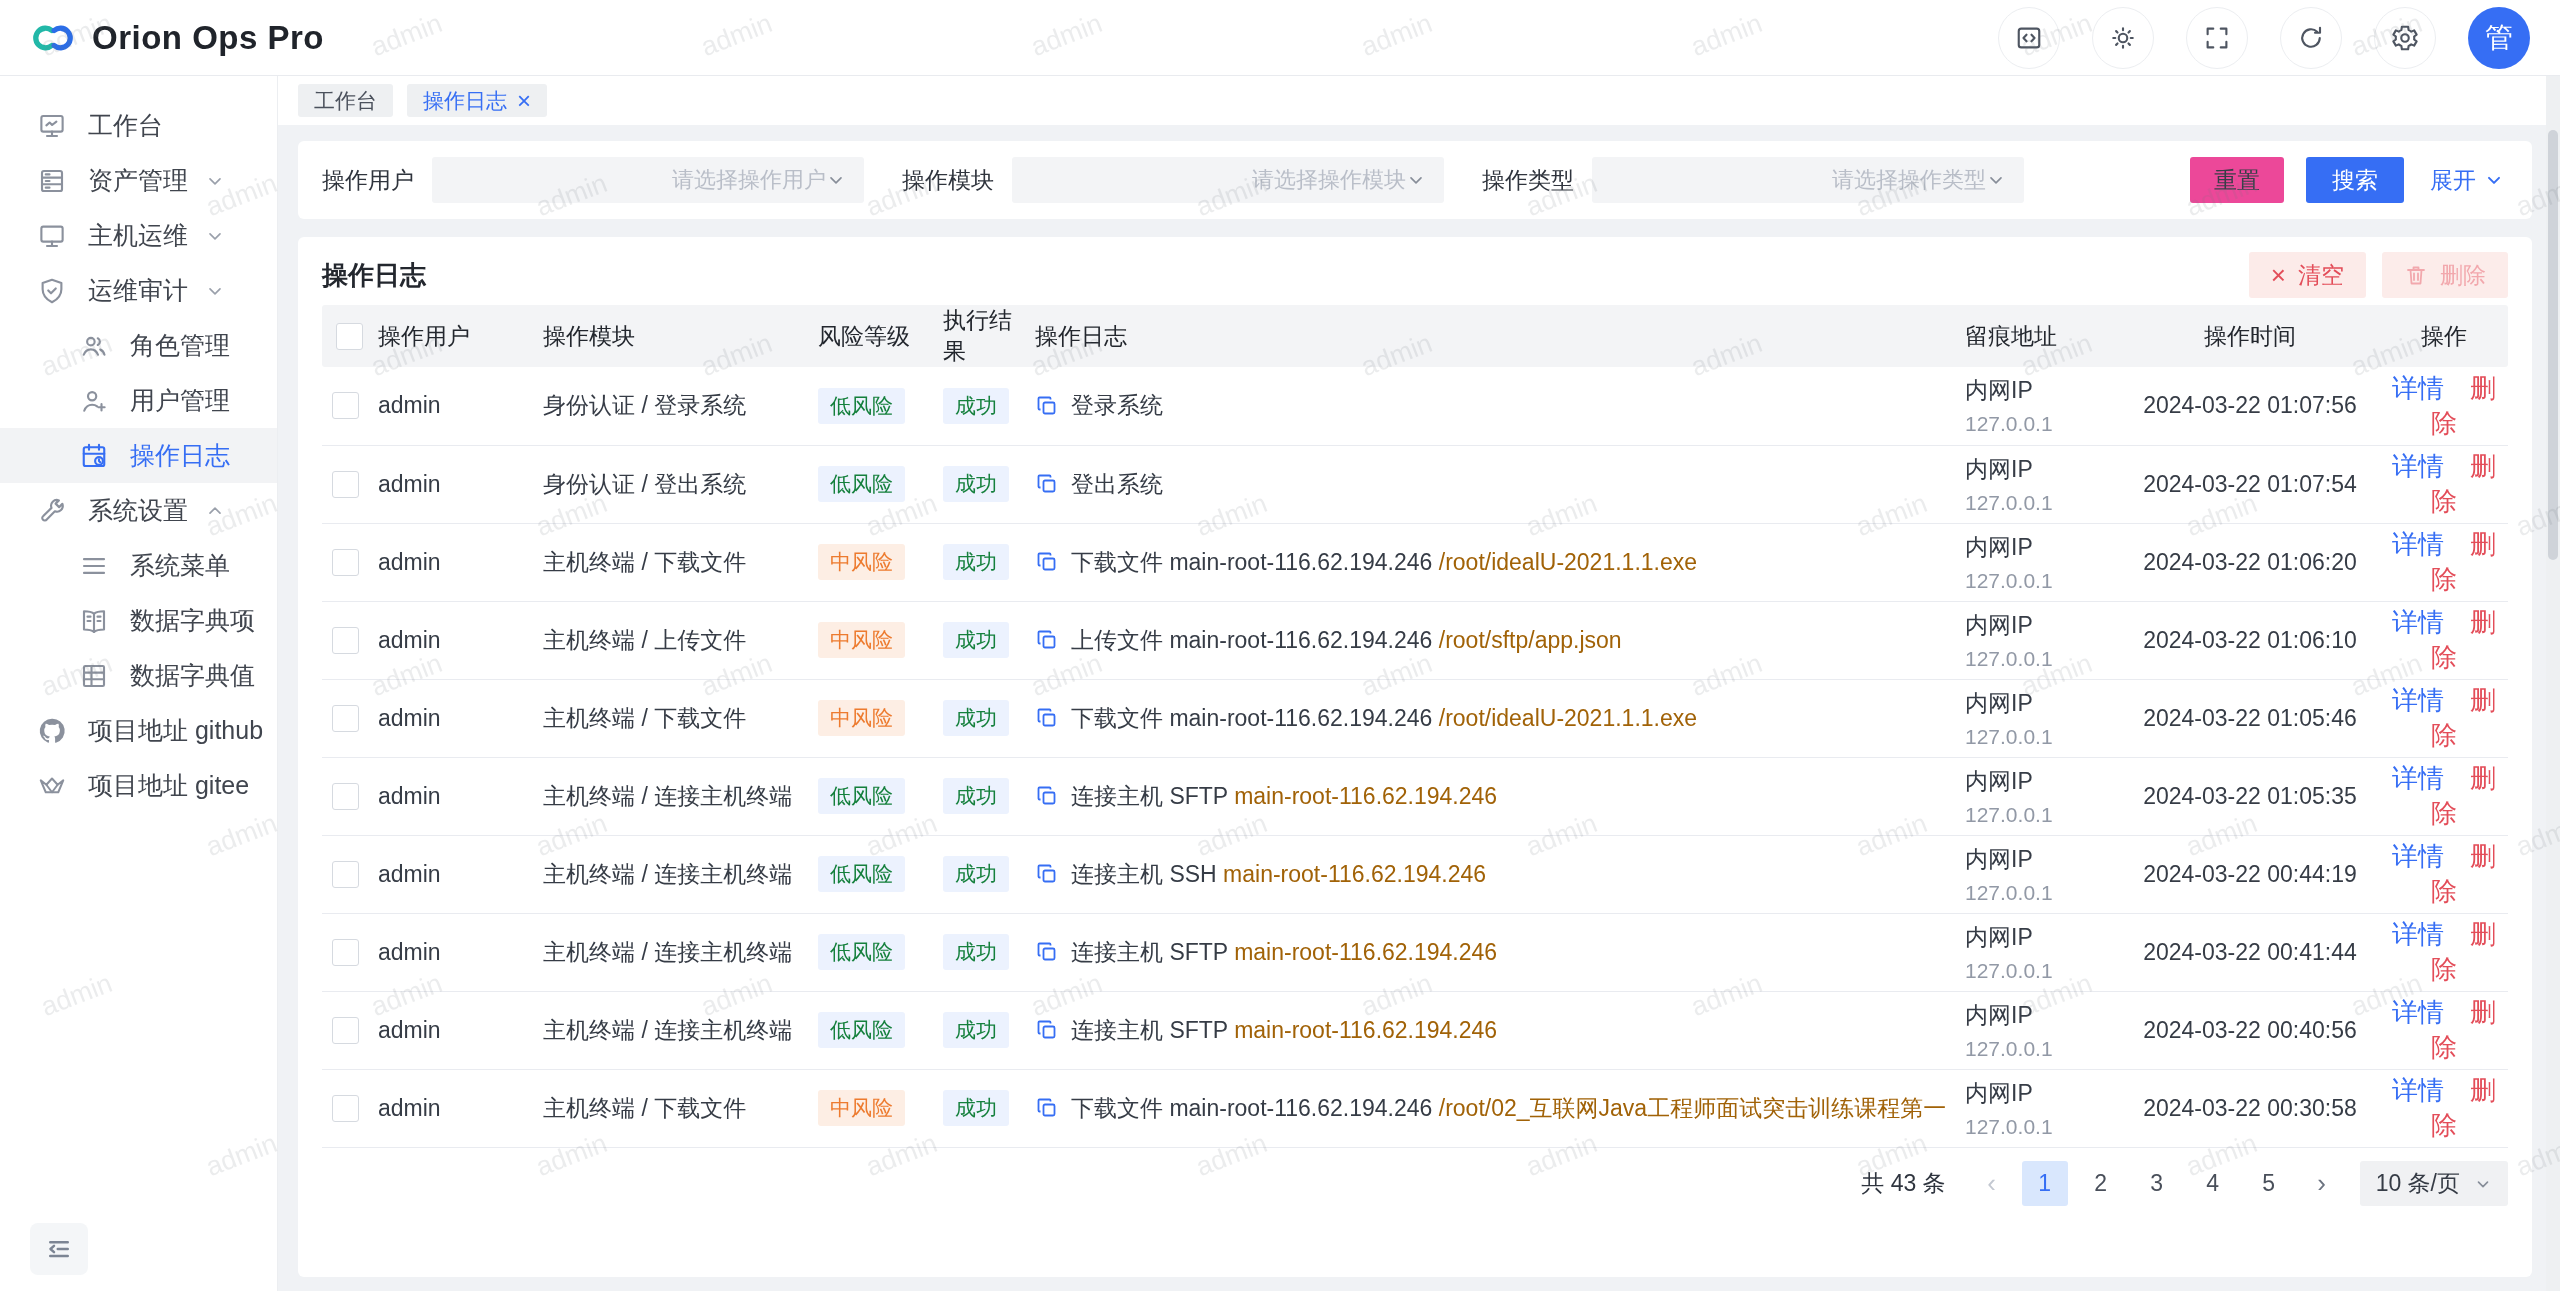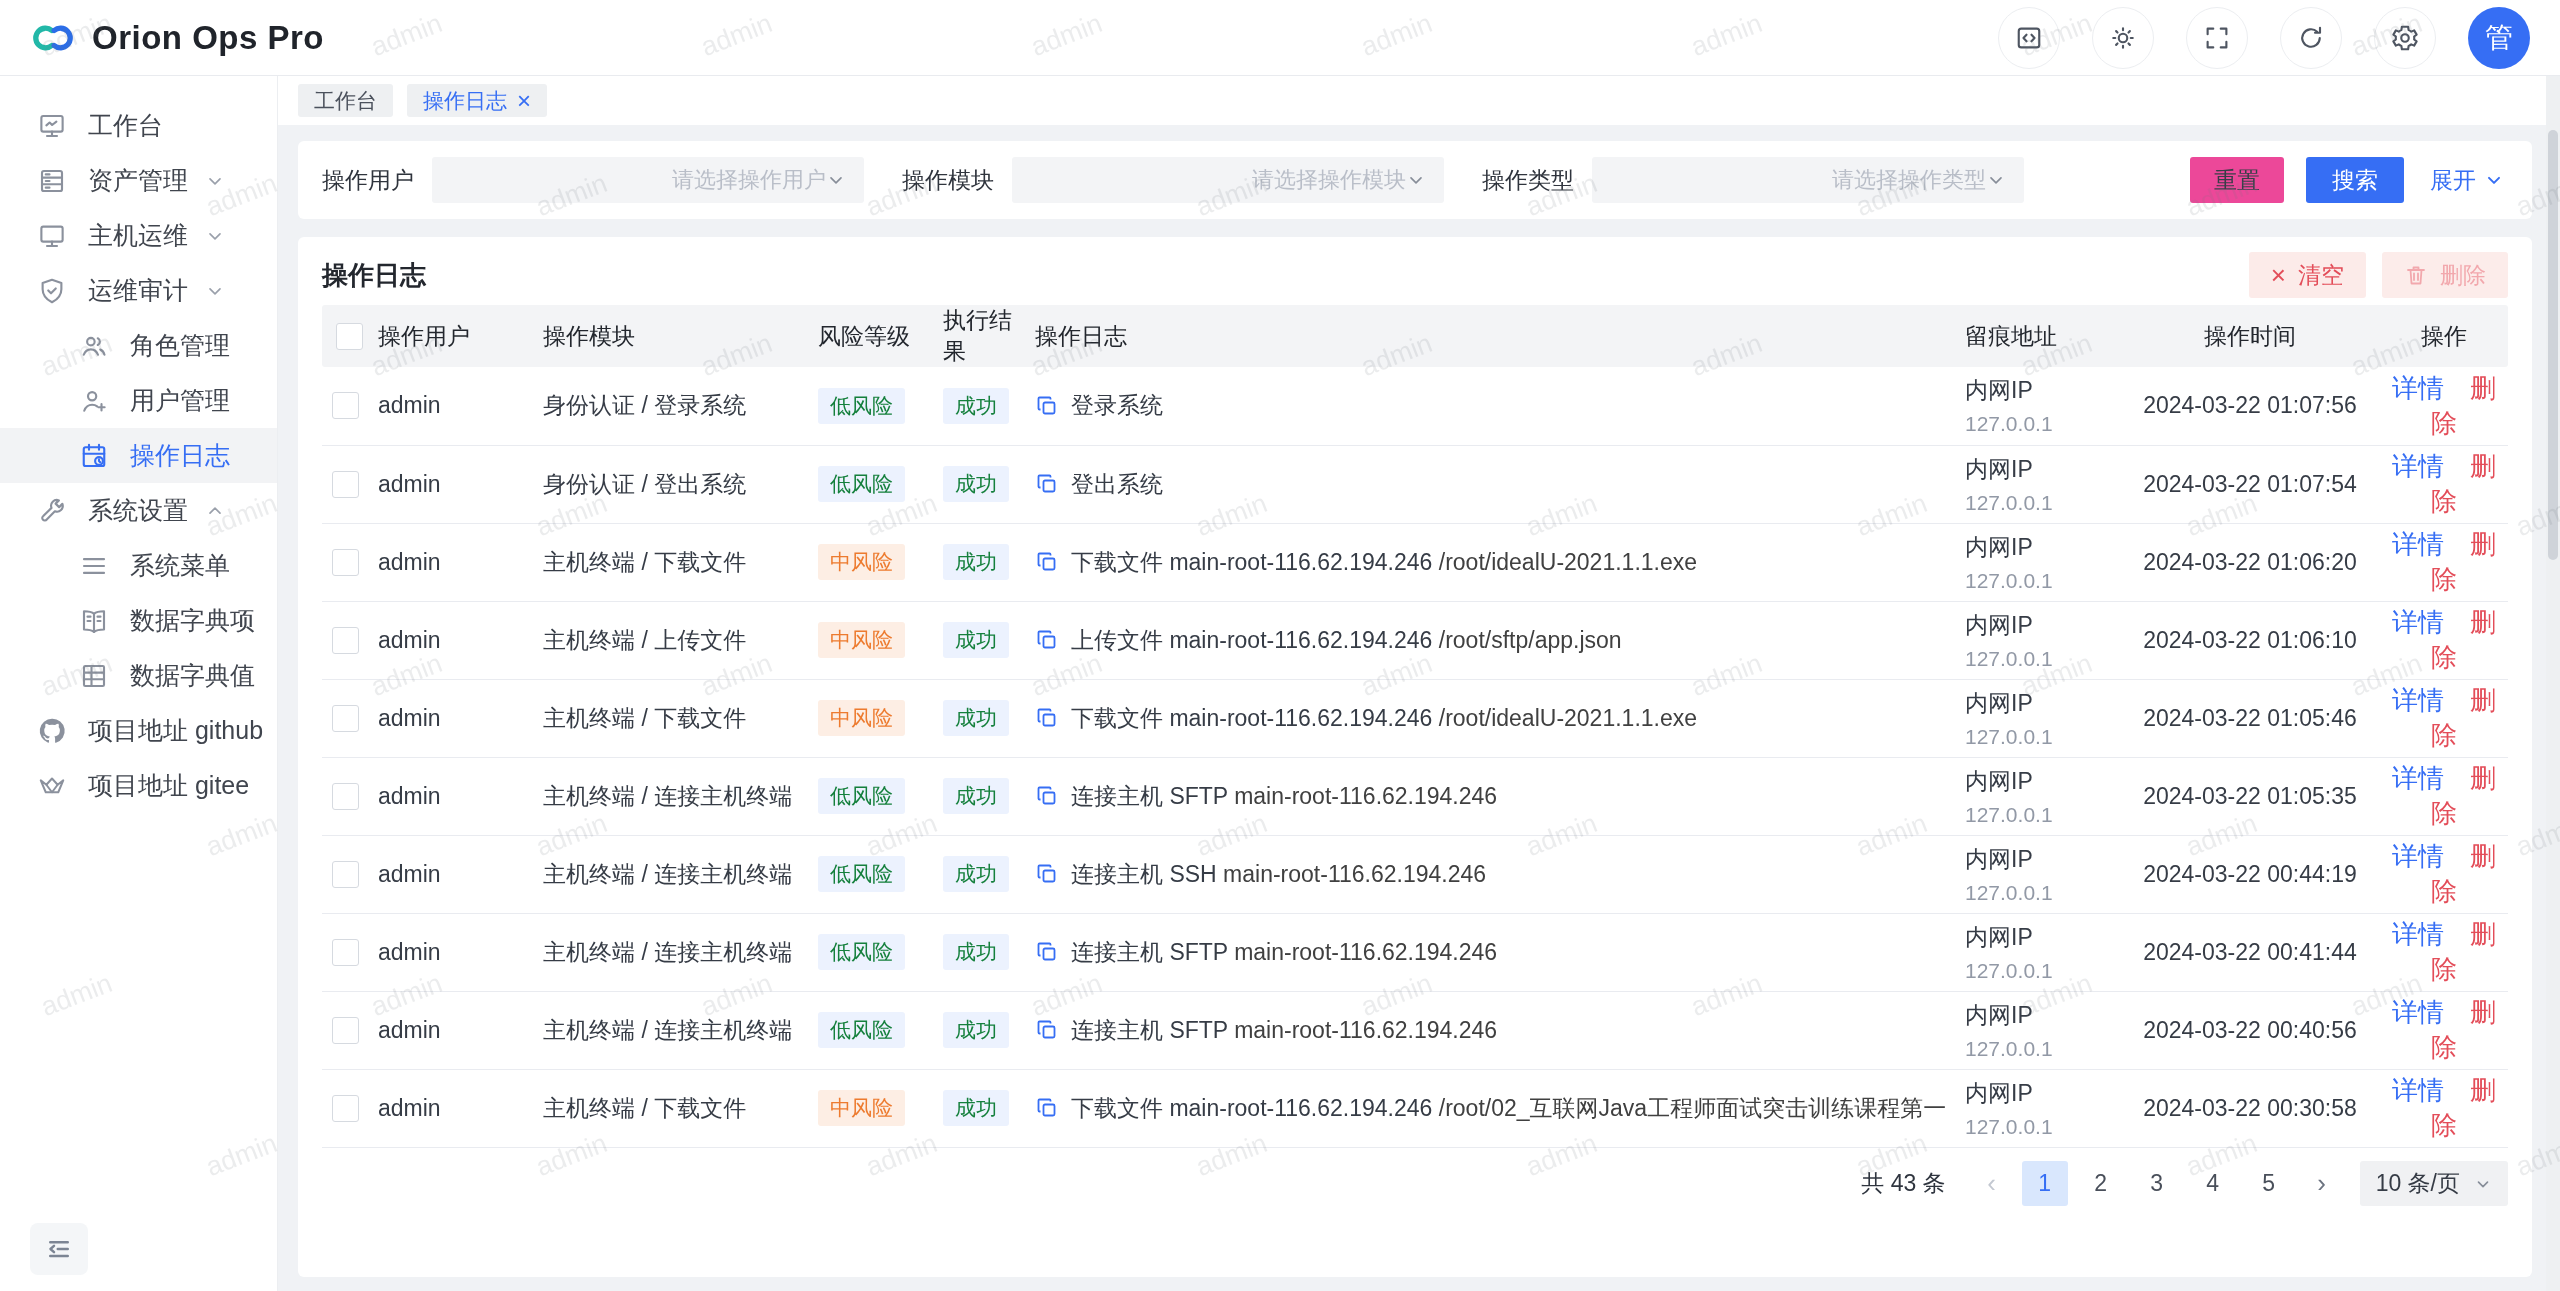--- a/index.html
+++ b/index.html
@@ -66,21 +66,21 @@
   thead th:first-child { padding-left:14px; border-radius:3px 0 0 3px; }
   thead th:last-child { border-radius:0 3px 3px 0; }
   tbody td { height:78px; border-bottom:1px solid #e9ebf0; font-size:23px; color:#363c46; padding:0 10px; vertical-align:middle; }
   tbody tr:last-child td { border-bottom:1px solid #e9ebf0; }
   .checkbox { width:27px; height:27px; border:1px solid #d6dae0; border-radius:3px; background:#fff; cursor:pointer; }
   .tag { display:inline-block; padding:6px 12px; border-radius:3px; font-size:21px; line-height:1.15; }
   .tag.low, .tag.success { background:#ecf2fe; color:#15803d; }
   .tag.mid { background:#fdeee4; color:#ed7b2f;text-align:right; }
   .log-cell { display:flex; align-items:center; gap:12px; white-space:nowrap; overflow:hidden; }
   .copy-icon { color:#366ef4; flex:none; cursor:pointer; }
-  .log-link { color:#404040; cursor:pointer; text-decoration:none; }
+  .log-link { color:#a16207; cursor:pointer; text-decoration:none; }
   .ip-label { color:#363c46; margin-bottom:6px; }
   .ip-value { color:#9299a6; font-size:21px; }
   .td-center { text-align:center; }
   .op-link { font-size:26px; cursor:pointer; }
   .op-detail { color:#366ef4; margin-right:26px; }
   .op-del { color:#e34d59; }
   th.td-center { text-align:center; }
 
   
   .pagination { height:72px; display:flex; align-items:center; justify-content:flex-end; gap:10px; font-size:23px; color:#2f353f; flex:none; }

